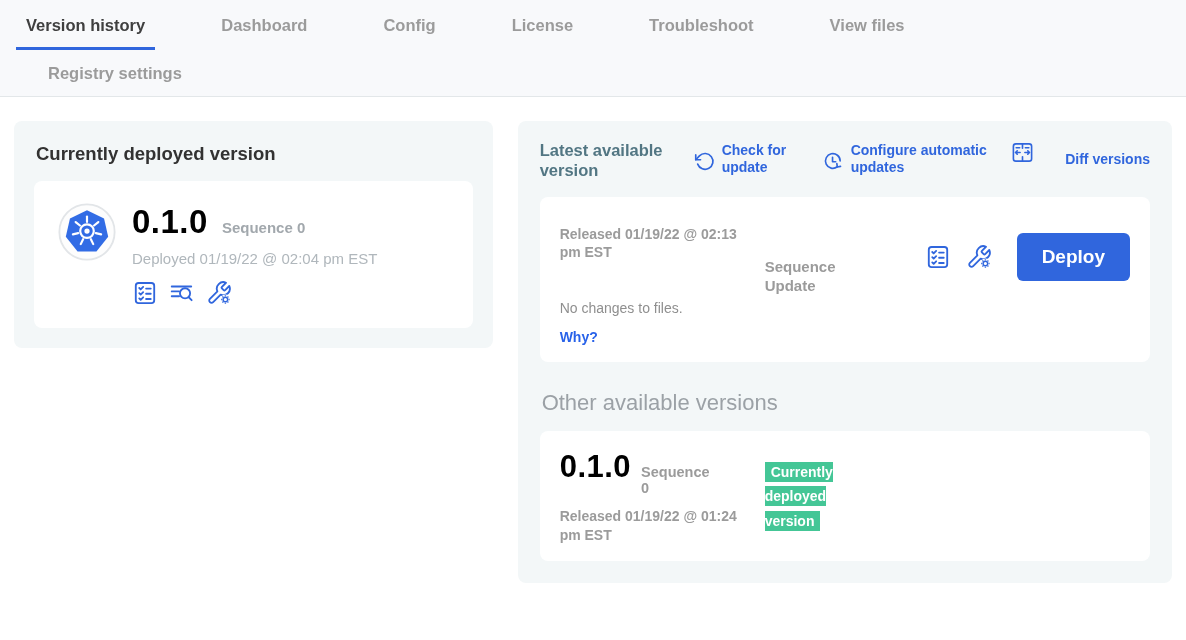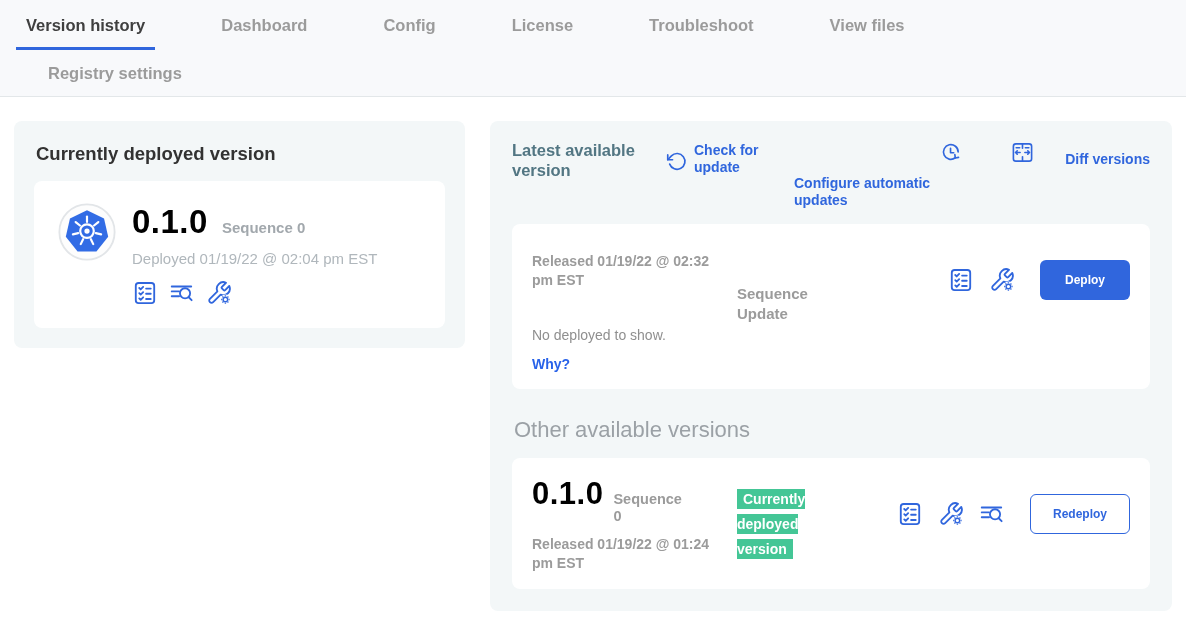--- a/index.html
+++ b/index.html
@@ -40,36 +40,36 @@
   .icon-row { display:flex; gap:11px; margin-top:13px; color:#3066dd; align-items:center; }
   .icon-btn { color:#3066dd; cursor:pointer; display:inline-flex; }
 
   
   .latest-header { display:flex; align-items:flex-start; margin:2px 0 16px; }
   .latest-title { width:128px; font-size:16.5px; font-weight:bold; color:#527683; line-height:1.2; }
   .hdr-link { display:flex; gap:7px; color:#3066dd; font-size:14px; font-weight:bold;
               line-height:1.2; cursor:pointer; align-items:flex-end; }
   .hdr-link .lbl { padding-top:1px; }
   .link-check { margin-left:26px; width:102px; }
-  .link-auto  { margin-left:26px; width:168px;flex-direction:column; }
+  .link-auto  { margin-left:26px; width:168px; }
   .link-diff  { margin-left:auto; white-space:nowrap;gap:31px; }
 
   
   .version-card { padding:18px 20px 16px; }
   .vc-row { display:flex; align-items:flex-start; }
   .vc-left { width:205px; }
   .vc-left .ver-row { gap:10px; }
   .vc-left .ver-big { font-size:31px; }
   .vc-left .ver-seq { width:70px; line-height:1.15; font-size:14.5px; color:#9b9b9b; }
   .released { font-size:14px; font-weight:bold; color:#9b9b9b; margin-top:10px; width:180px; line-height:1.35; }
   .vc-mid { width:160px; padding-top:2px; }
   .source-label { font-size:15px; font-weight:bold; color:#9b9b9b; line-height:1.3; width:90px; }
   .source-lower { margin-top:40px; }
   .vc-actions { margin-left:auto; display:flex; align-items:center; gap:15px; padding-top:18px; }
-  .btn { border-radius:6px; font-size:12px; font-weight:bold; cursor:pointer;
+  .btn { border-radius:6px; font-size:19px; font-weight:bold; cursor:pointer;
          font-family:"Liberation Sans",sans-serif; }
   .btn-primary { background:#3066dd; color:#ffffff; border:none; padding:13px 25px; margin-left:10px; }
   .btn-secondary { background:#ffffff; color:#3066dd; border:1.5px solid #3066dd; padding:12px 22px; margin-left:10px; }
   .changes-note { font-size:14px; color:#8f8f8f; margin-top:4px; }
   .why-link { display:inline-block; font-size:14px; font-weight:bold; color:#2862e9; margin-top:13px; cursor:pointer; }
 
   .other-heading { font-size:22px; color:#9ba1a6; margin:28px 2px 15px; }
 
   .badge-wrap { margin-top:9px; width:88px; line-height:1.55; }
   .badge {
@@ -226,74 +226,56 @@
               <use href="#i-diff"></use>
             </svg>
         </span>
         <span class="lbl">Diff versions</span>
       </div>
     </div>
 
     <div class="card version-card">
       <div class="vc-row">
         <div class="vc-left">
-          <div class="released">Released 01/19/22 @ 02:32 pm EST</div>
+          <div class="released">Released 01/19/22 @ 02:13 pm EST</div>
         </div>
         <div class="vc-mid">
           <div class="source-label source-lower">Sequence Update</div>
         </div>
         <div class="vc-actions">
           <span class="icon-btn">
             <svg width="26" height="26" viewBox="0 0 24 24">
                 <use href="#i-checklist"></use>
               </svg>
           </span>
           <span class="icon-btn">
             <svg width="26" height="26" viewBox="0 0 24 24">
                 <use href="#i-config"></use>
               </svg>
           </span>
           <button class="btn btn-primary">Deploy</button>
         </div>
       </div>
-      <div class="changes-note">No deployed to show.</div>
+      <div class="changes-note">No changes to files.</div>
       <span class="why-link">Why?</span>
     </div>
 
     <div class="other-heading">Other available versions</div>
 
     <div class="card version-card">
       <div class="vc-row">
         <div class="vc-left">
           <div class="ver-row">
             <span class="ver-big">0.1.0</span>
             <span class="ver-seq">Sequence 0</span>
           </div>
           <div class="released">Released 01/19/22 @ 01:24 pm EST</div>
         </div>
         <div class="vc-mid">
           <div class="badge-wrap">
             <span class="badge">Currently deployed version</span>
           </div>
         </div>
-        <div class="vc-actions">
-          <span class="icon-btn">
-            <svg width="26" height="26" viewBox="0 0 24 24">
-                <use href="#i-checklist"></use>
-              </svg>
-          </span>
-          <span class="icon-btn">
-            <svg width="26" height="26" viewBox="0 0 24 24">
-                <use href="#i-config"></use>
-              </svg>
-          </span>
-          <span class="icon-btn">
-            <svg width="26" height="26" viewBox="0 0 24 24">
-                <use href="#i-logs"></use>
-              </svg>
-          </span>
-          <button class="btn btn-secondary">Redeploy</button>
-        </div>
       </div>
     </div>
 
   </div>
 </div>
 
 </body></html>

